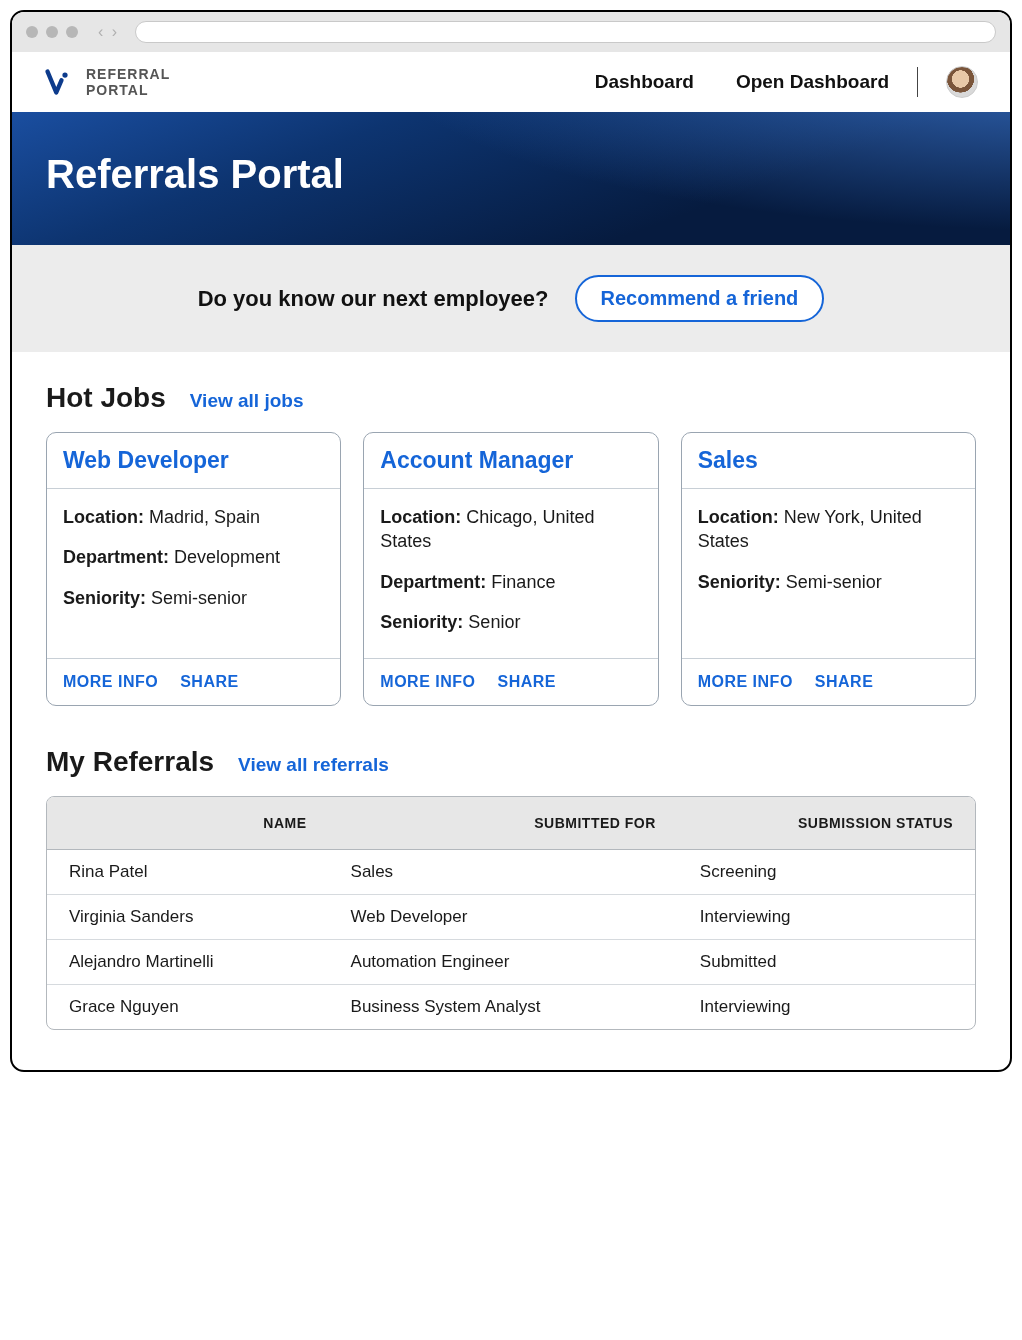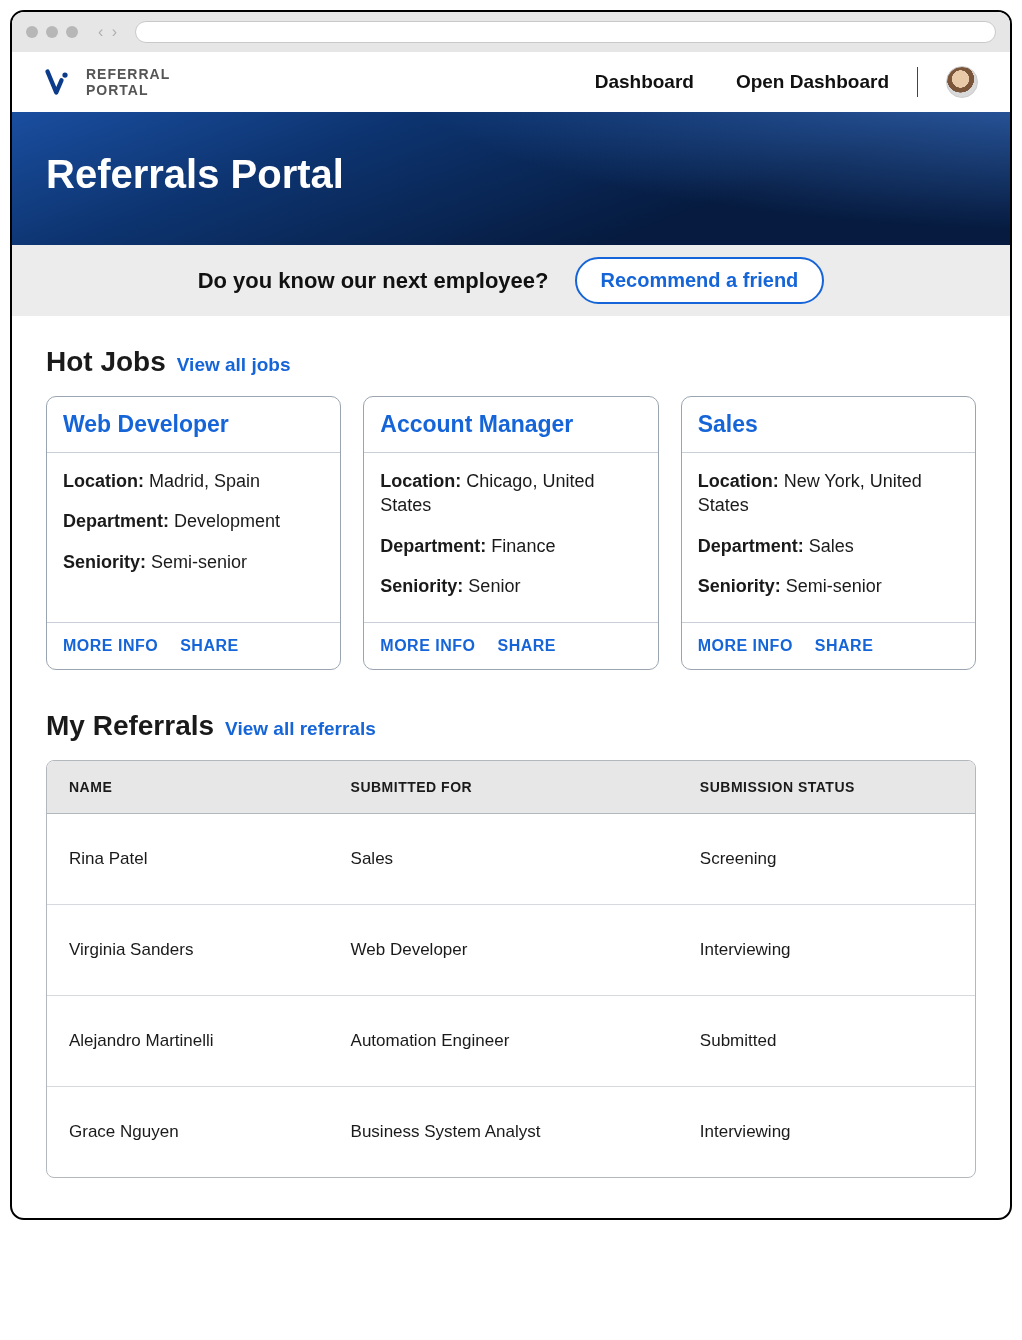--- a/index.html
+++ b/index.html
@@ -78,36 +78,36 @@
     background: radial-gradient(ellipse at top right, rgba(60,120,210,0.9), rgba(10,40,90,0) 70%);
   }
   .hero h1 { font-size: 40px; font-weight: 700; position: relative; }
   
   .cta-strip {
     background: #ececec;
     display: flex;
     align-items: center;
     justify-content: center;
     gap: 26px;
-    padding: 12px 20px;
+    padding: 30px 20px;
   }
   .cta-text { font-size: 22px; font-weight: 700; color: #111; }
   .cta-button {
     border: 2px solid #1565d8;
     color: #1565d8;
     background: #fff;
     border-radius: 26px;
     padding: 10px 24px;
     font-size: 20px;
     font-weight: 700;
     cursor: pointer;
   }
   
   .section { padding: 30px 34px 10px; }
-  .section-header { display: flex; align-items: baseline; gap: 11px; margin-bottom: 18px; }
+  .section-header { display: flex; align-items: baseline; gap: 24px; margin-bottom: 18px; }
   .section-title { font-size: 28px; font-weight: 800; }
   .section-link { color: #1565d8; font-weight: 700; font-size: 19px; cursor: pointer; }
   
   .cards-row { display: flex; gap: 22px; }
   .job-card {
     flex: 1;
     border: 1px solid #9aa5b1;
     border-radius: 10px;
     display: flex; flex-direction: column;
     overflow: hidden;
@@ -133,29 +133,29 @@
     width: 100%;
     border: 1px solid #b3b8bd;
     border-radius: 8px;
     border-collapse: separate;
     border-spacing: 0;
     overflow: hidden;
     margin-bottom: 30px;
   }
   .ref-table th {
     background: #e7e7e7;
-    text-align: left;
+    text-align: right;
     padding: 18px 22px;
     font-size: 14px;
     letter-spacing: 0.5px;
     font-weight: 800;
     border-bottom: 1px solid #b3b8bd;
   }
   .ref-table td {
-    padding: 35px 22px;
+    padding: 12px 22px;
     font-size: 17px;
     border-top: 1px solid #d6dade;
   }
   .ref-table tbody tr:first-child td { border-top: none; }
 </style>
 </head>
 <body>
 
 <div class="browser-frame">
   <div class="browser-chrome">
@@ -221,21 +221,20 @@
     </div>
     <div class="job-card-footer">
       <span class="card-action">MORE INFO</span>
       <span class="card-action">SHARE</span>
     </div>
         </div>
         <div class="job-card">
     <div class="job-card-title">Sales</div>
     <div class="job-card-body">
       <div class="job-field"><b>Location:</b> <span>New York, United States</span></div>
-      <div class="job-field"><b>Department:</b> <span>Sales</span></div>
       <div class="job-field"><b>Seniority:</b> <span>Semi-senior</span></div>
     </div>
     <div class="job-card-footer">
       <span class="card-action">MORE INFO</span>
       <span class="card-action">SHARE</span>
     </div>
         </div>
       </div>
   </div>
 

